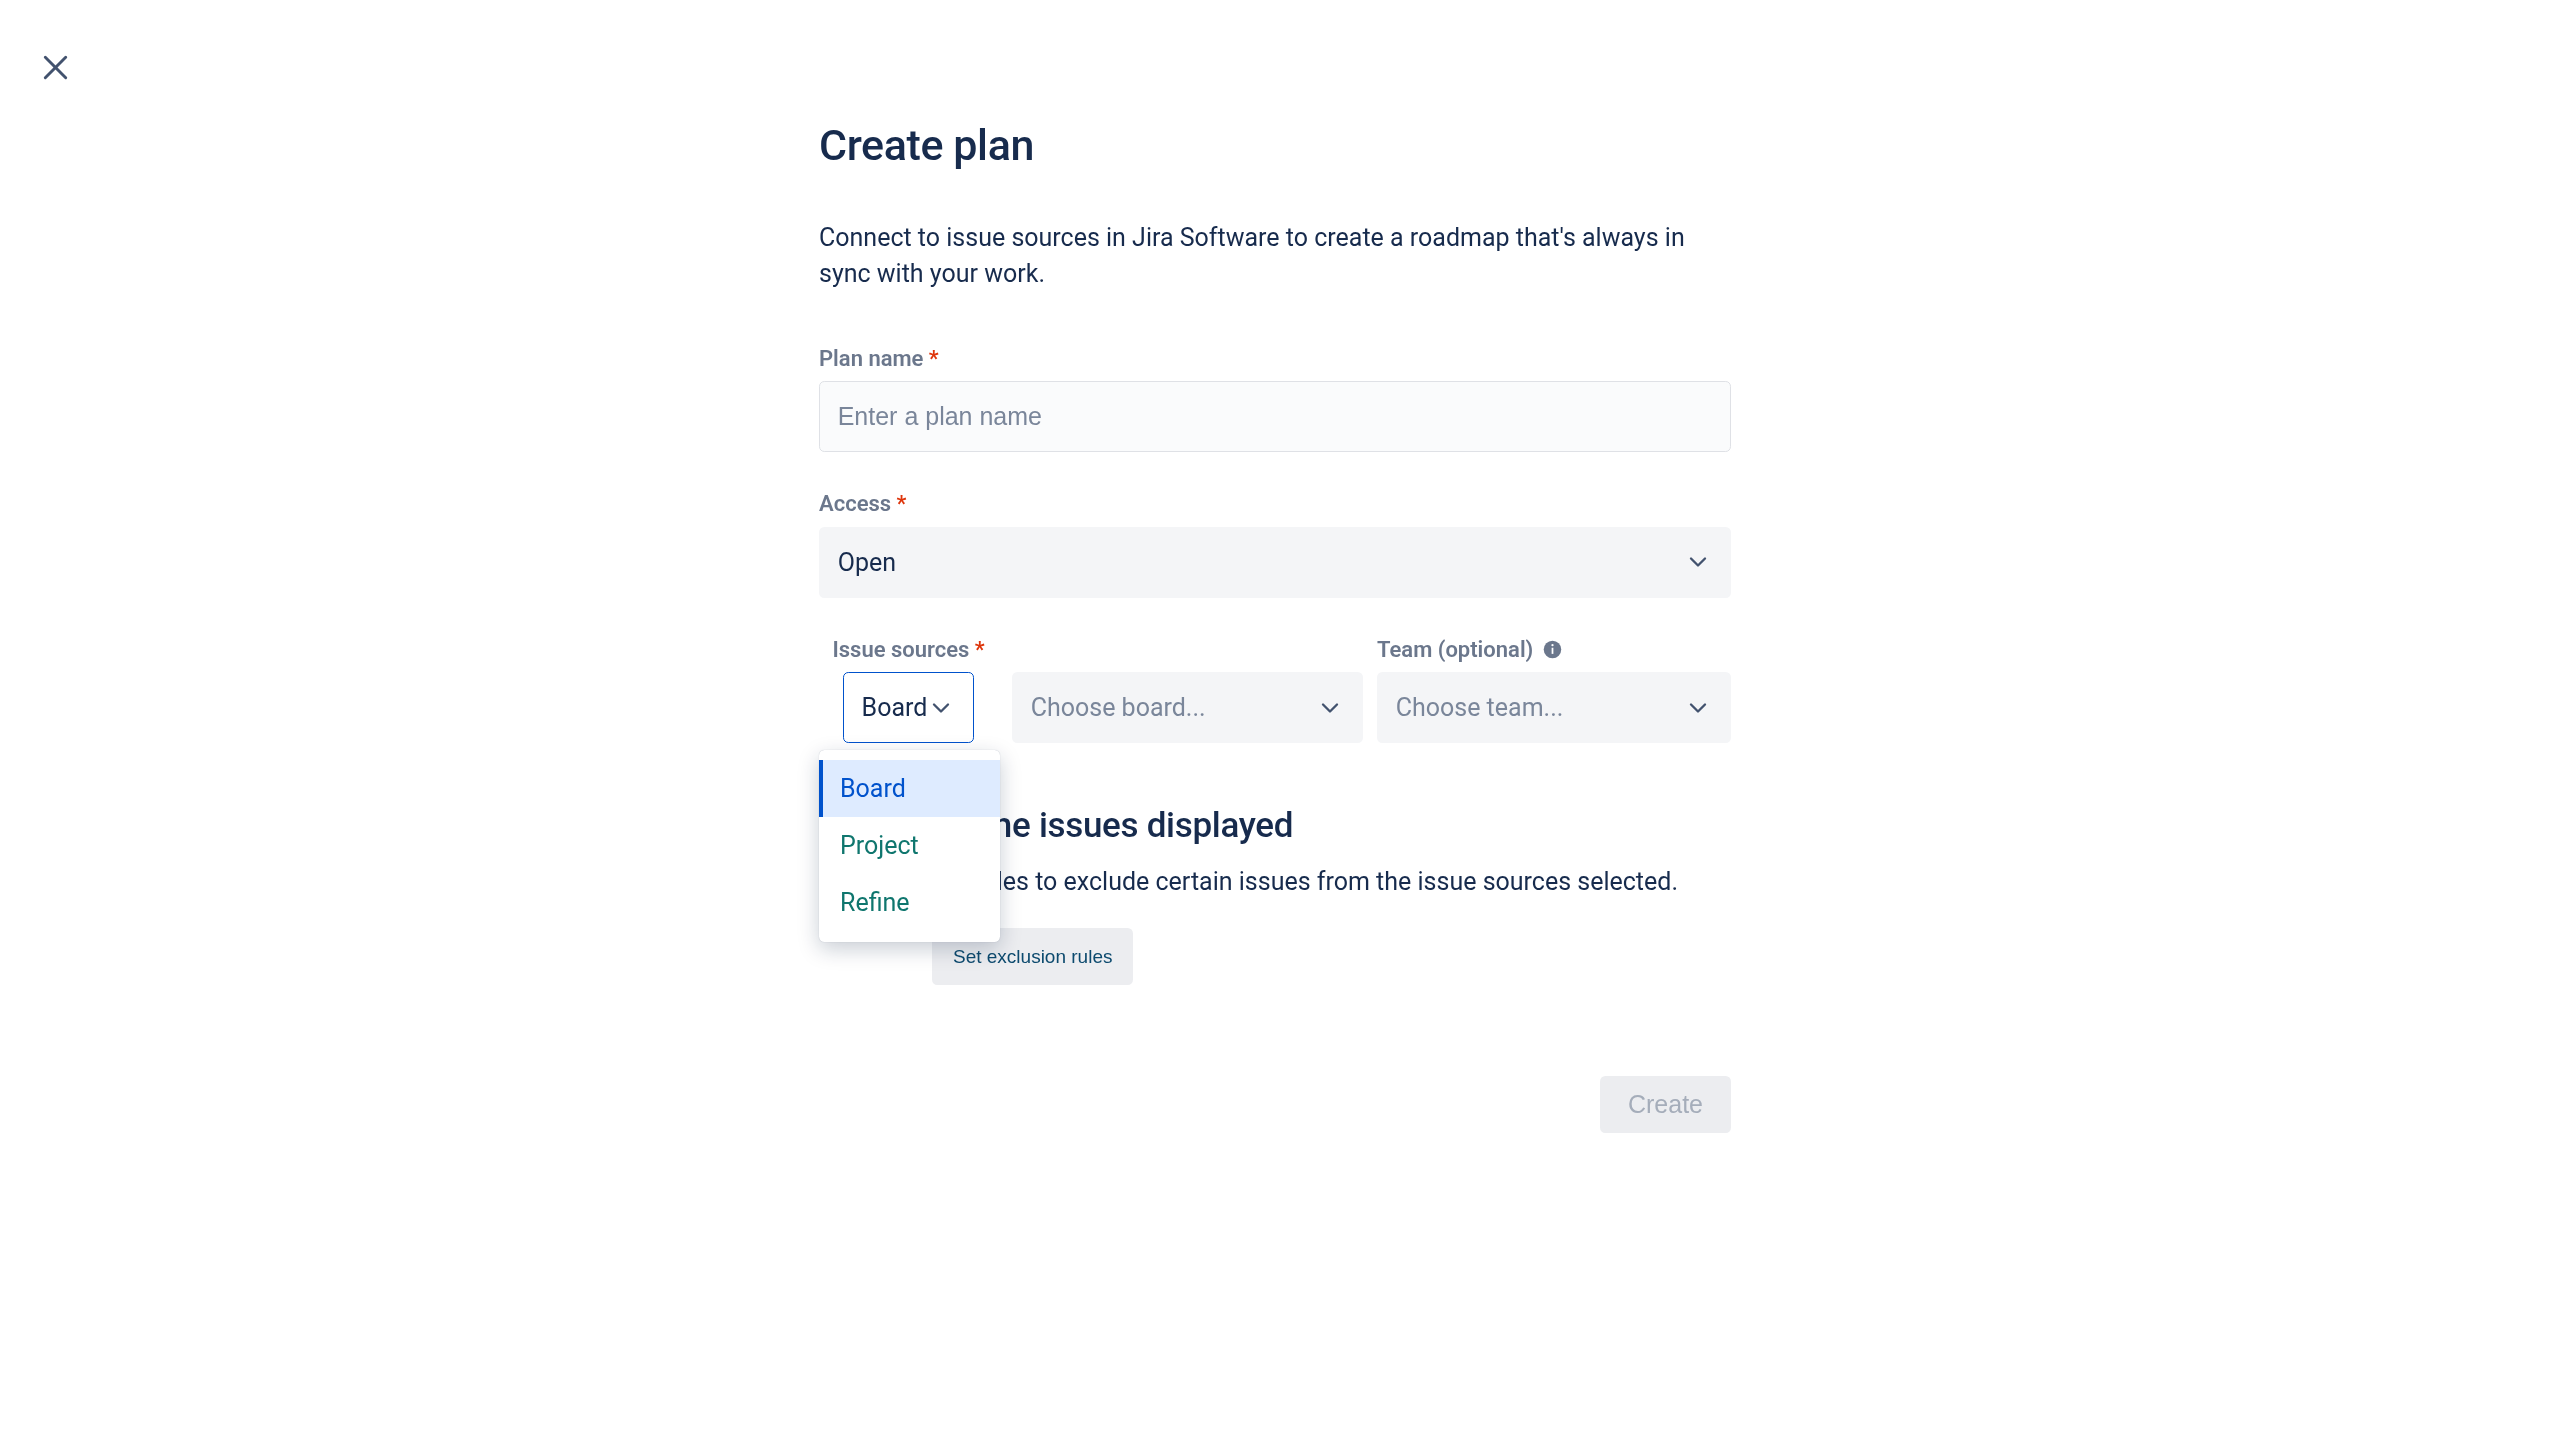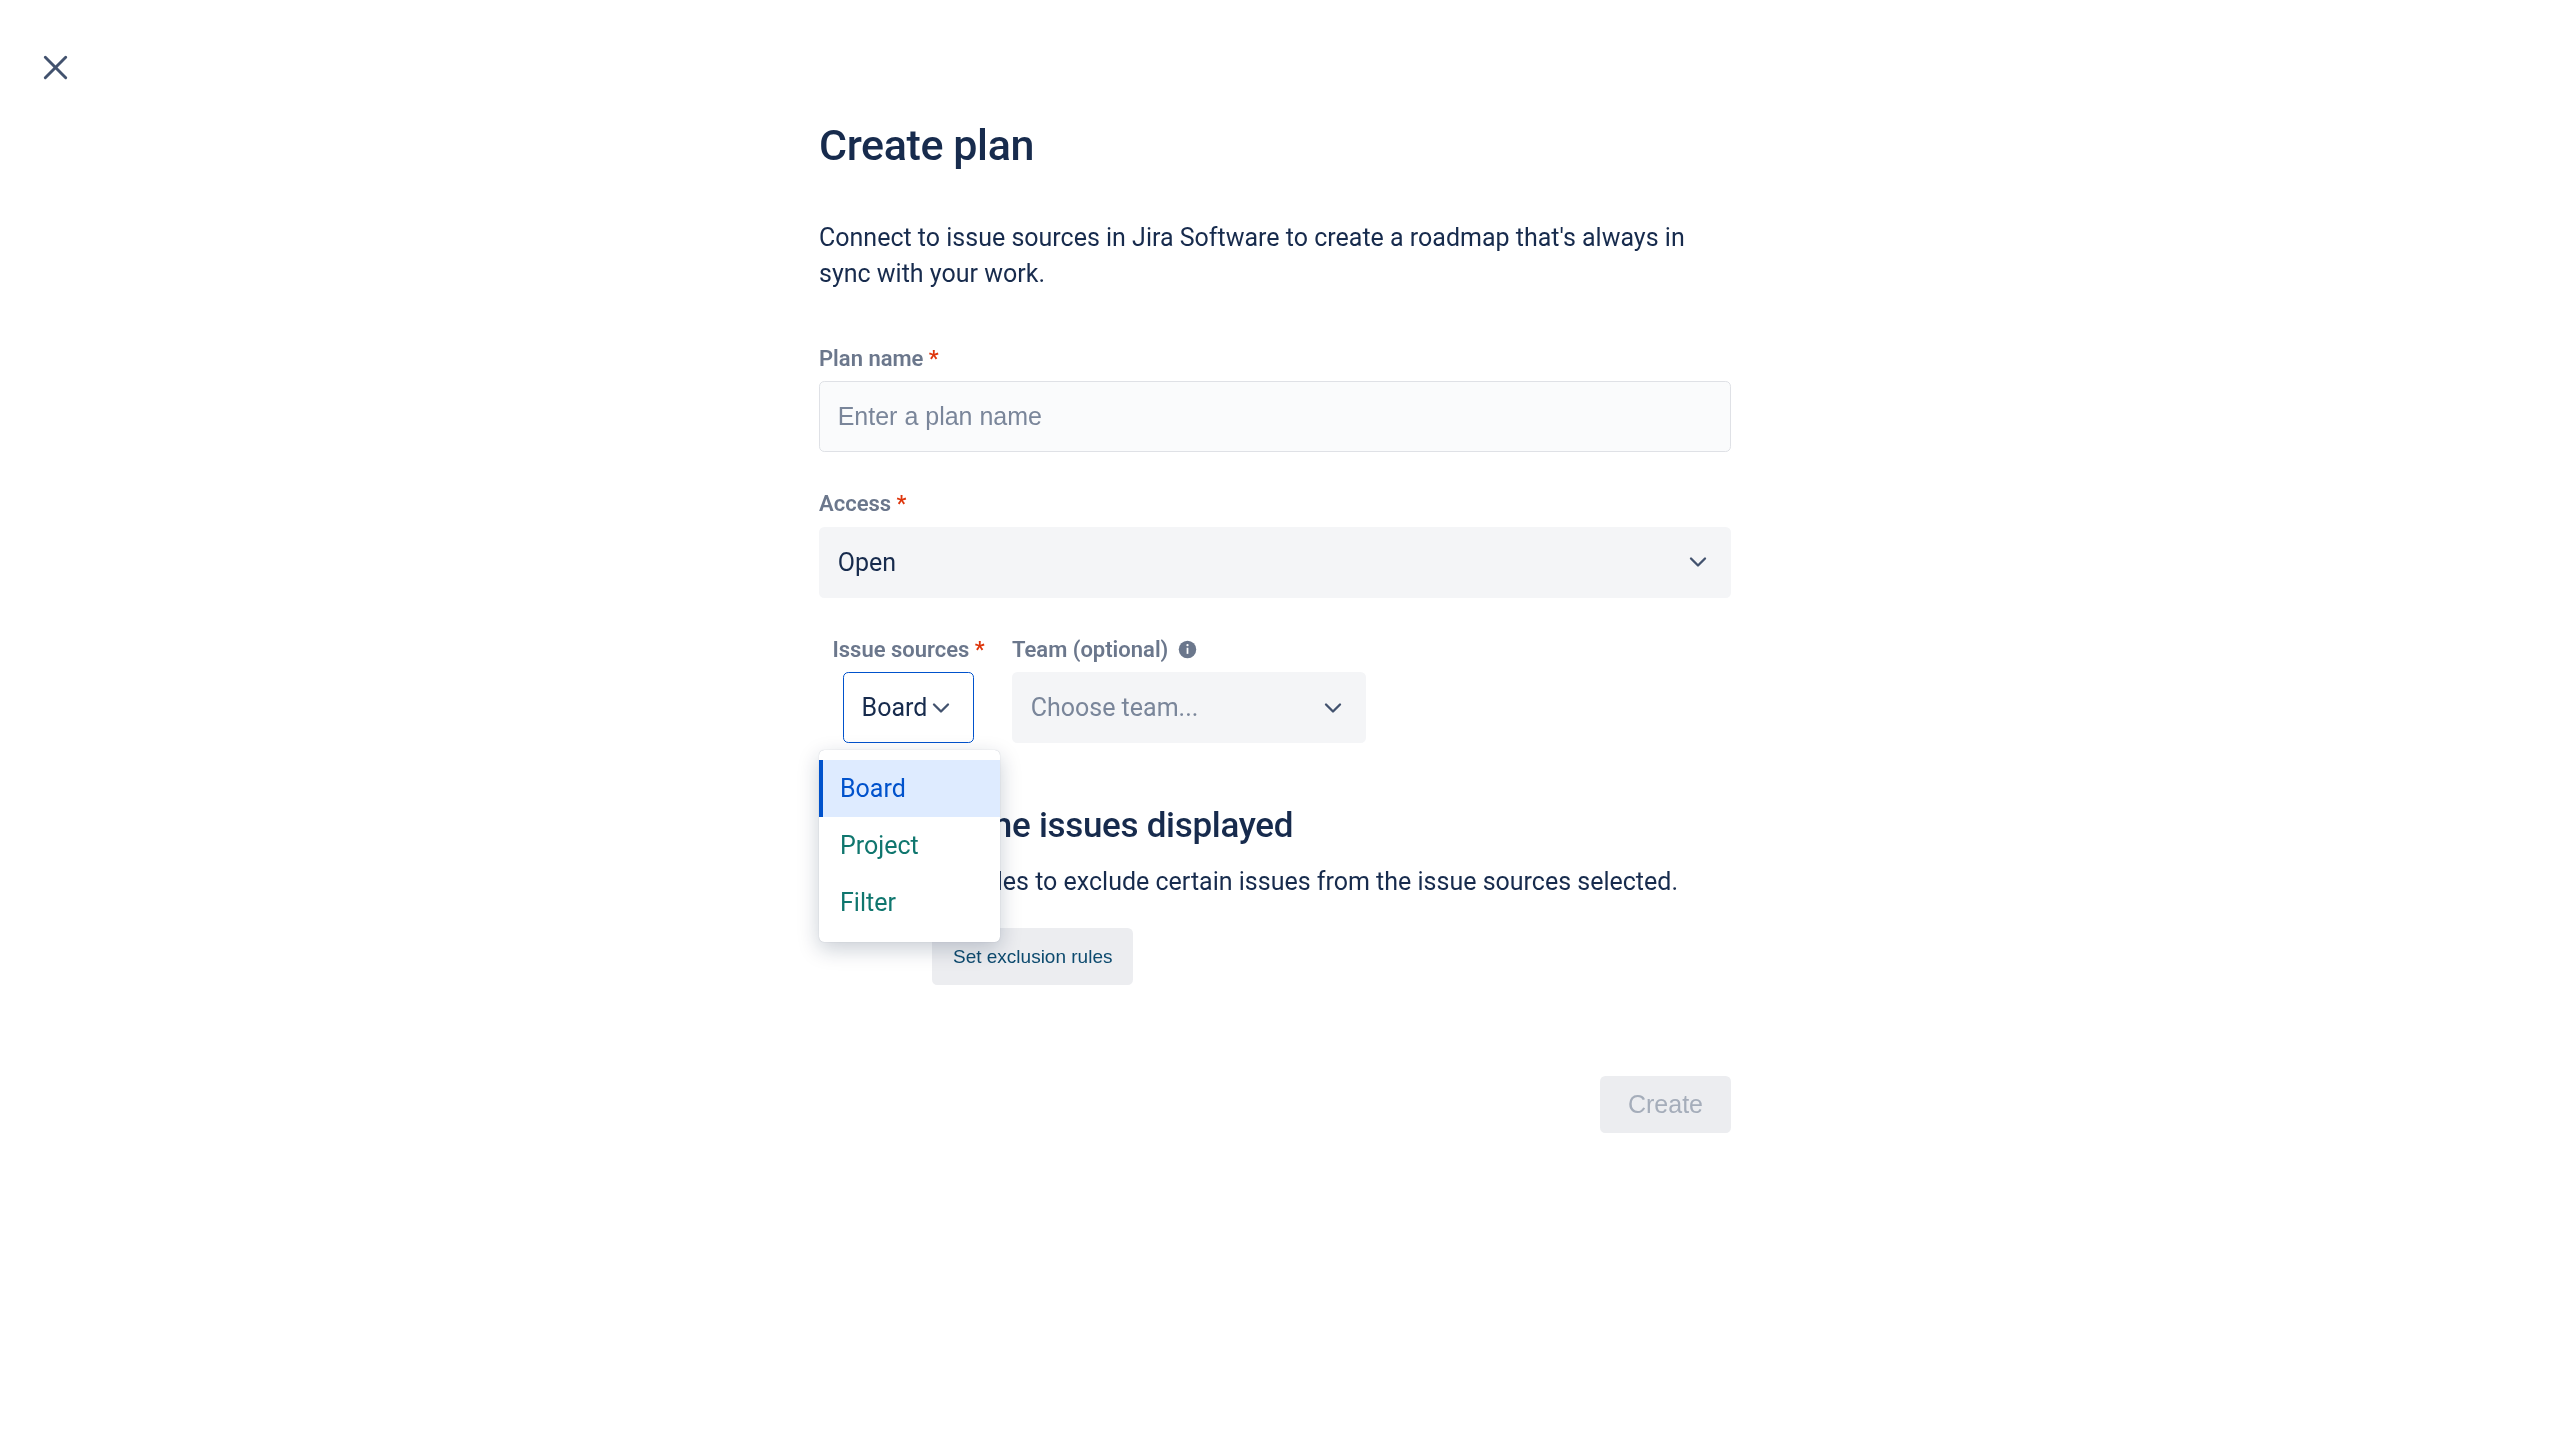--- a/index.html
+++ b/index.html
@@ -249,25 +249,36 @@
           </div>
 
           <div class="dropdown-menu">
             <div class="dropdown-item selected">
               <span>Board</span>
             </div>
             <div class="dropdown-item">
               <span>Project</span>
             </div>
             <div class="dropdown-item">
-              <span>Filter</span>
+              <span>Refine</span>
             </div>
           </div>
         </div>
 
+        <div class="sources-col col-board">
+          <div class="field-label" style="visibility:hidden;">
+              <span>.</span>
+            </div>
+          <div class="select-wrap">
+            <span class="placeholder">Choose board...</span>
+            <svg class="chevron" viewBox="0 0 24 24" fill="none" stroke="currentColor" stroke-width="2" stroke-linecap="round" stroke-linejoin="round">
+              <polyline points="6 9 12 15 18 9"></polyline>
+            </svg>
+          </div>
+        </div>
 
         <div class="sources-col col-team">
           <div class="field-label team-label">
             <span>Team (optional)</span>
             <svg class="info-icon" viewBox="0 0 24 24" fill="currentColor">
               <circle cx="12" cy="12" r="10"></circle>
               <rect x="11" y="10" width="2" height="7" fill="#ffffff"></rect>
               <circle cx="12" cy="7" r="1.3" fill="#ffffff"></circle>
             </svg>
           </div>

